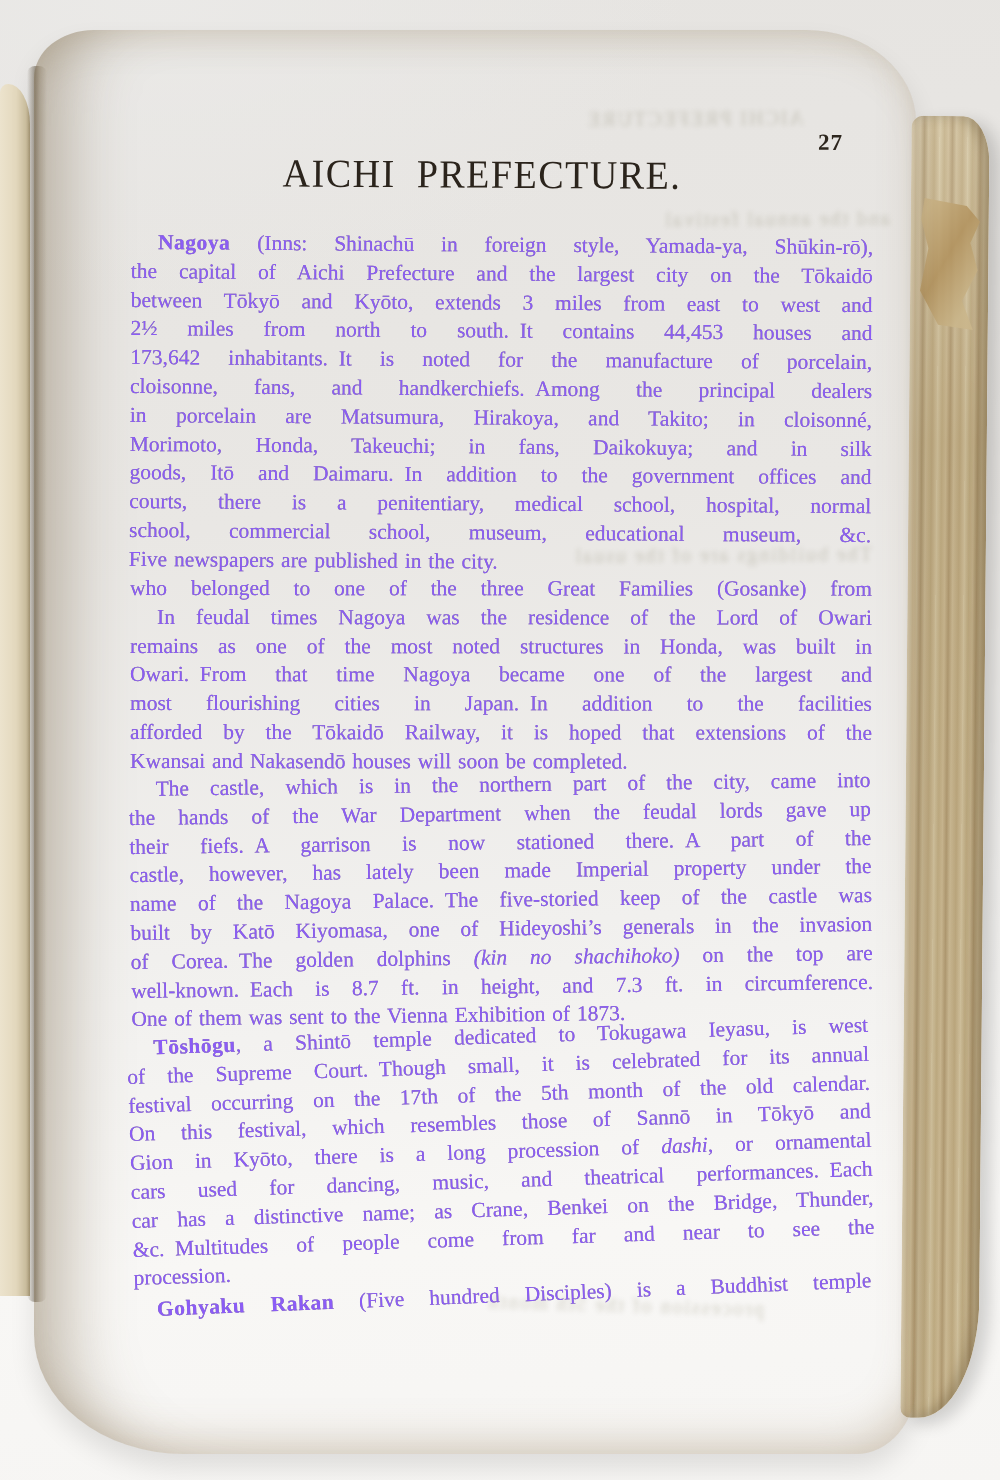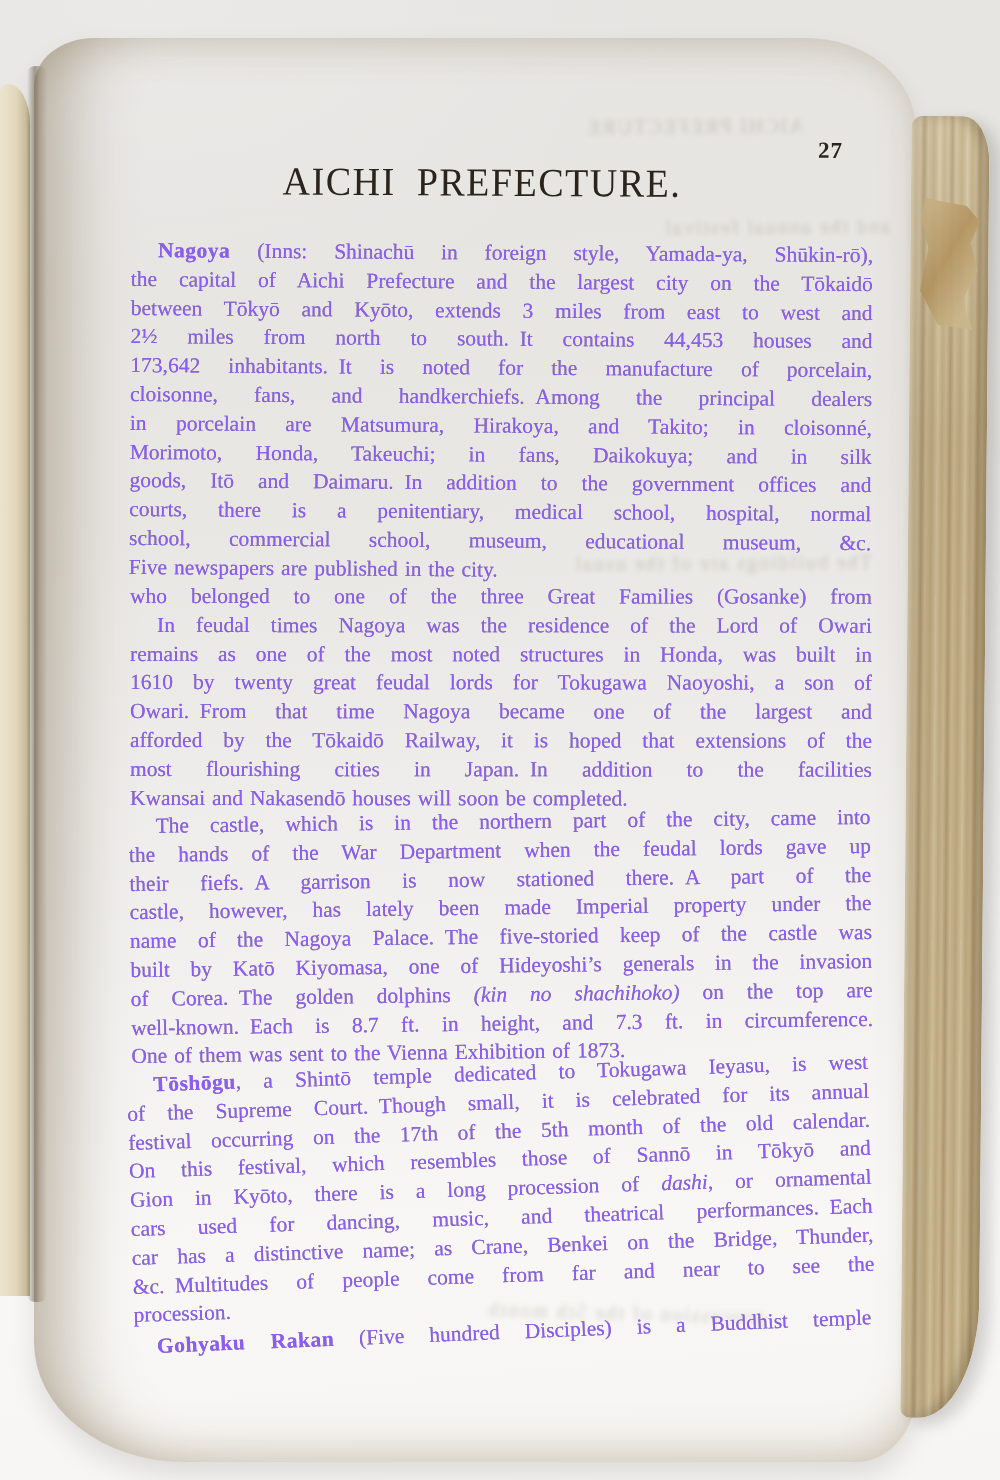--- a/index.html
+++ b/index.html
@@ -34,21 +34,21 @@
     box-shadow:10px 6px 16px rgba(0,0,0,.16), inset -8px 0 12px rgba(95,75,45,.38), inset 6px 0 8px rgba(255,255,255,.25);
   }
   .torn{
     position:absolute;left:920px;top:198px;width:60px;height:132px;
     background:linear-gradient(120deg,#c8b184 10%,#b2935f 45%,#cab68b 80%);
     clip-path:polygon(8% 0%,78% 6%,100% 18%,84% 34%,96% 55%,70% 78%,88% 100%,30% 96%,0% 70%,14% 38%,2% 16%);
     opacity:.9;
   }
   
   .page{
-    position:absolute;left:34px;top:38px;width:882px;height:1424px;
+    position:absolute;left:34px;top:30px;width:882px;height:1424px;
     background:
       radial-gradient(700px 420px at 55% 6%, rgba(248,242,224,.55), rgba(248,242,224,0) 70%),
       linear-gradient(105deg,#d9cdb0 0%,#e4dac2 7%,#e9e0ca 18%,#ebe3cd 42%,#e7decb 68%,#e2d7bd 88%,#dccf b2 100%),
       linear-gradient(180deg,#e8dfc9 0%,#eae2cc 45%,#e5dcc4 80%,#ded2b6 100%);
     border-radius:60px 110px 60px 150px / 48px 92px 70px 120px;
     box-shadow:
       inset 74px 8px 64px -42px rgba(108,88,52,.38),
       inset -18px -34px 44px -26px rgba(140,115,75,.34),
       inset 0 26px 38px -22px rgba(150,130,90,.28),
       0 14px 26px rgba(0,0,0,.10);
@@ -120,24 +120,23 @@
         <div class="line"><span class="seg-n">Morimoto, Honda, Takeuchi; in fans, Daikokuya; and in silk</span></div>
         <div class="line"><span class="seg-n">goods, Itō and Daimaru. In addition to the government offices and</span></div>
         <div class="line"><span class="seg-n">courts, there is a penitentiary, medical school, hospital, normal</span></div>
         <div class="line"><span class="seg-n">school, commercial school, museum, educational museum, &amp;c.</span></div>
         <div class="line flush"><span class="seg-n">Five newspapers are published in the city.</span></div>
       </div>
       <div class="para">
         <div class="line"><span class="seg-n">who belonged to one of the three Great Families (Gosanke) from</span></div>
         <div class="line indent"><span class="seg-n">In feudal times Nagoya was the residence of the Lord of Owari</span></div>
         <div class="line"><span class="seg-n">remains as one of the most noted structures in Honda, was built in</span></div>
-        <div class="line"><span class="seg-n">1610 by twenty great feudal lords for Tokugawa Naoyoshi, a son of</span></div>
         <div class="line"><span class="seg-n">Owari. From that time Nagoya became one of the largest and</span></div>
+        <div class="line"><span class="seg-n">most flourishing cities in Japan. In addition to the facilities</span></div>
         <div class="line"><span class="seg-n">afforded by the Tōkaidō Railway, it is hoped that extensions of the</span></div>
-        <div class="line"><span class="seg-n">most flourishing cities in Japan. In addition to the facilities</span></div>
         <div class="line flush"><span class="seg-n">Kwansai and Nakasendō houses will soon be completed.</span></div>
       </div>
       <div class="para">
         <div class="line indent"><span class="seg-n">The castle, which is in the northern part of the city, came into</span></div>
         <div class="line"><span class="seg-n">the hands of the War Department when the feudal lords gave up</span></div>
         <div class="line"><span class="seg-n">their fiefs. A garrison is now stationed there. A part of the</span></div>
         <div class="line"><span class="seg-n">castle, however, has lately been made Imperial property under the</span></div>
         <div class="line"><span class="seg-n">name of the Nagoya Palace. The five-storied keep of the castle was</span></div>
         <div class="line"><span class="seg-n">built by Katō Kiyomasa, one of Hideyoshi’s generals in the invasion</span></div>
         <div class="line"><span class="seg-n">of Corea. The golden dolphins </span><span class="seg-i">(kin no shachihoko)</span><span class="seg-n"> on the top are</span></div>

